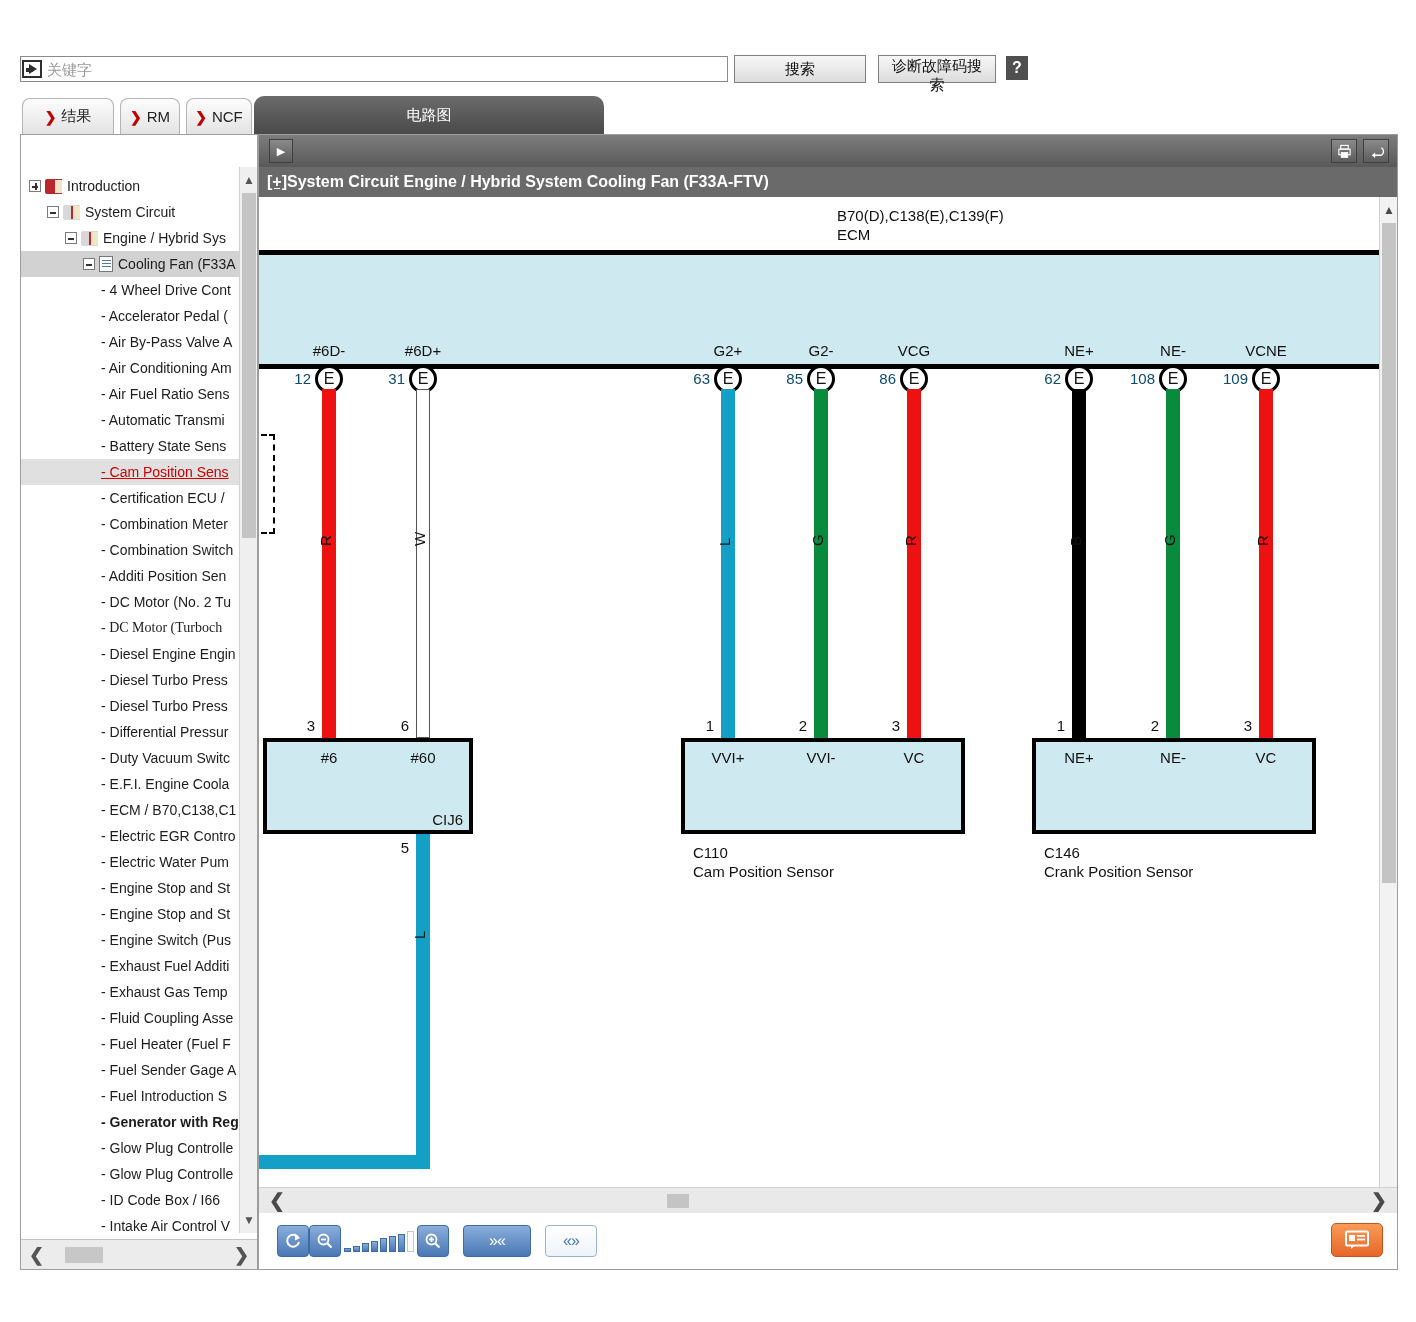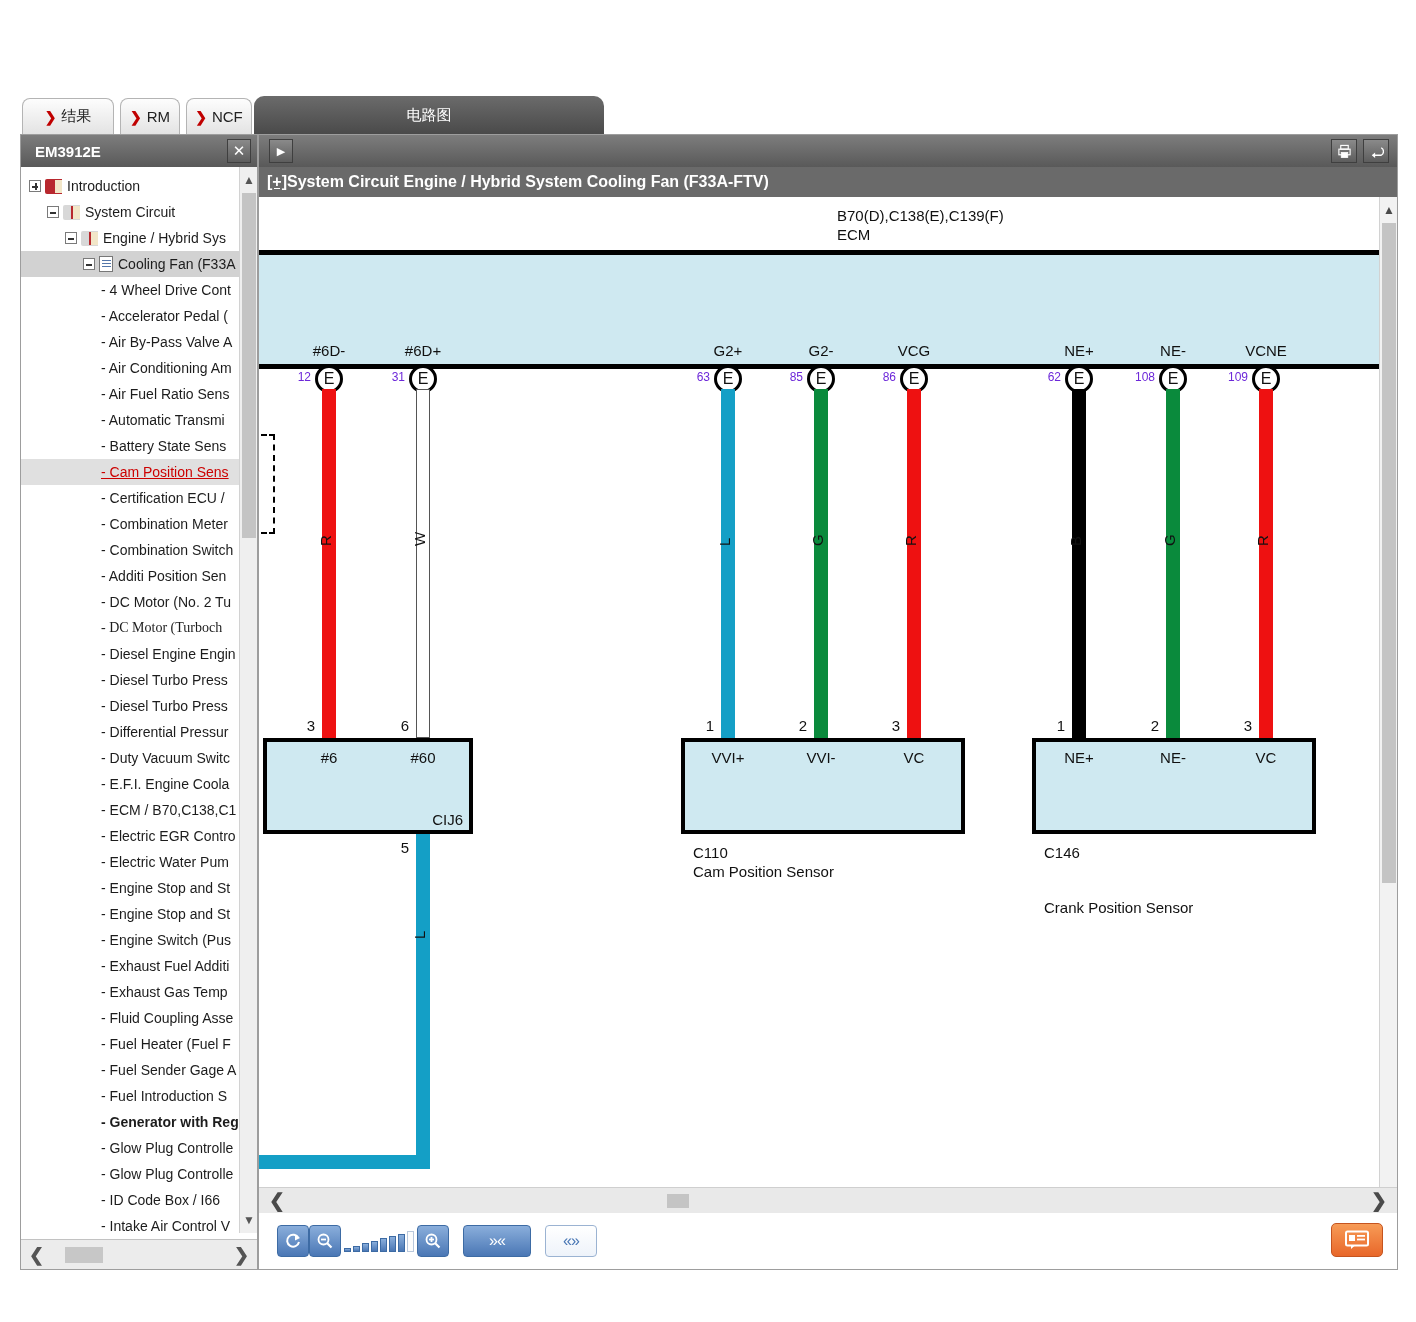--- a/index.html
+++ b/index.html
@@ -252,21 +252,21 @@
     border:1px solid #c5541f; display:flex;align-items:center;justify-content:center;cursor:pointer;
   }
 
   
   .ecm-label { position:absolute; font-size:15px; color:#111; white-space:nowrap; }
   .ecm-band {
     position:absolute; background:#cfe9f1;
     border-top:5px solid #000; border-bottom:5px solid #000;
   }
   .term-name { position:absolute; font-size:15px; color:#111; text-align:center; }
-  .pin-num { position:absolute; font-size:12px; color:#6d28d9; text-align:right; }
+  .pin-num { position:absolute; font-size:15px; color:#0c4a6e; text-align:right; }
   .ecircle {
     position:absolute; width:28px;height:28px;border-radius:50%;
     border:3px solid #000; background:#fff;
     display:flex;align-items:center;justify-content:center;
     font-size:16px; color:#111;
   }
   .wire { position:absolute; }
   .wlab {
     position:absolute; font-size:15px; color:#111;
     transform: rotate(-90deg); transform-origin: left top; white-space:nowrap;
@@ -280,44 +280,49 @@
   .dashbracket {
     position:absolute; border:2px dashed #000; border-left:none;
   }
 </style>
 </head>
 <body>
 
 <div id="app">
 
 
+  <div class="searchrow">
+    <div class="search-wrap">
+      <div class="arrow-icon"></div>
+      <input class="search-input" type="text" placeholder="关键字" style="">
+    </div>
+    <button class="btn" id="btn-search">搜索</button>
+    <button class="btn" id="btn-dtc">诊断故障码搜索</button>
+    <div class="qmark">?</div>
+  </div>
 
   <div class="tabstrip">
     <div class="tab" id="tab-jieguo">
       <span class="chev">❯</span>
       <span>结果</span>
     </div>
     <div class="tab" id="tab-rm">
       <span class="chev">❯</span>
       <span>RM</span>
     </div>
     <div class="tab" id="tab-ncf">
       <span class="chev">❯</span>
       <span>NCF</span>
     </div>
     <div id="tab-circuit">
       <span>电路图</span>
     </div>
   </div>
 
   <div class="leftpanel">
-    <div class="lp-head">
-      <div class="lp-title">EM3912E</div>
-      <div class="lp-close">✕</div>
-    </div>
     <div class="tree" id="tree">
         <div class="trow" style="padding-left: 8px;">
           <span class="exp plus"></span>
           <span class="bk"></span>
           <span>Introduction</span>
         </div>
         <div class="trow" style="padding-left: 26px;">
           <span class="exp"></span>
           <span class="bk open"></span>
           <span>System Circuit</span>
@@ -546,21 +551,21 @@
         <div class="conn-code" style="left: 434px; top: 647px;">C110</div>
         <div class="conn-code" style="left: 434px; top: 666px;">Cam Position Sensor</div>
         <div class="conn-box" style="left: 773px; top: 541px; width: 284px; height: 96px;"></div>
         <div class="conn-pin" style="left: 770px; top: 552px; width: 100px;">NE+</div>
         <div class="cnum" style="left: 768px; top: 520px; width: 38px;">1</div>
         <div class="conn-pin" style="left: 864px; top: 552px; width: 100px;">NE-</div>
         <div class="cnum" style="left: 862px; top: 520px; width: 38px;">2</div>
         <div class="conn-pin" style="left: 957px; top: 552px; width: 100px;">VC</div>
         <div class="cnum" style="left: 955px; top: 520px; width: 38px;">3</div>
         <div class="conn-code" style="left: 785px; top: 647px;">C146</div>
-        <div class="conn-code" style="left: 785px; top: 666px; margin-top: 36px;">Crank Position Sensor</div>
+        <div class="conn-code" style="left: 785px; top: 666px;">Crank Position Sensor</div>
       </div>
 
     <div class="vscroll-rp">
       <div class="up">▲</div>
       <div class="th"></div>
       <div class="dn">▼</div>
     </div>
 
     <div class="hscroll-rp">
       <span class="ar">❮</span>

